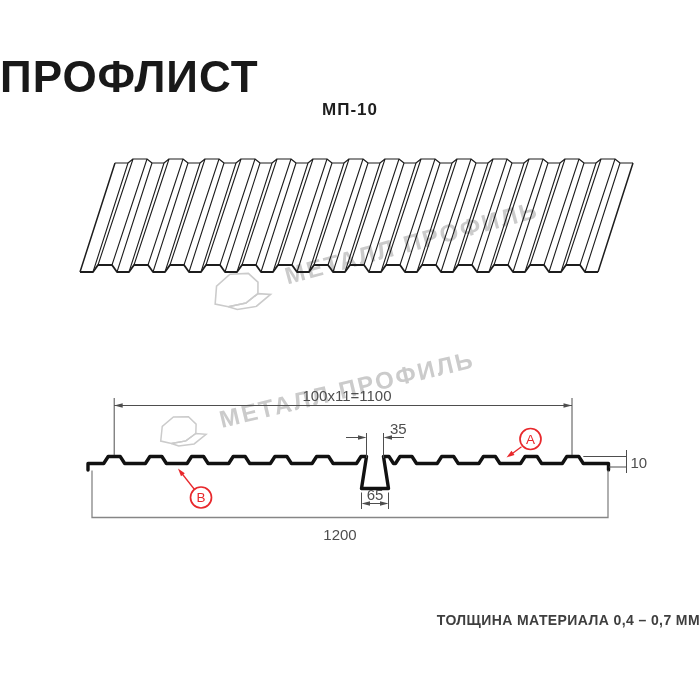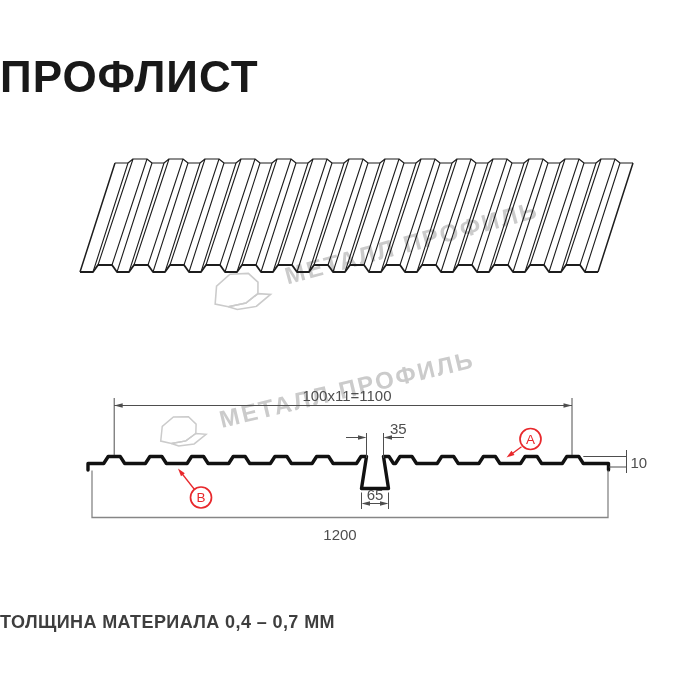--- a/index.html
+++ b/index.html
@@ -2,37 +2,38 @@
 <html><head>
 <meta charset="utf-8">
 <style>
   html,body{margin:0;padding:0;background:#ffffff;}
   .page{position:relative;width:700px;height:700px;background:#fff;overflow:hidden;
         font-family:"Liberation Sans", sans-serif;}
   .title{position:absolute;top:52px;left:0;width:700px;text-align:left;
          font-size:44px;font-weight:800;letter-spacing:1px;color:#191919;}
   .subtitle{position:absolute;top:100px;left:0;width:700px;text-align:center;
          font-size:17px;font-weight:700;letter-spacing:1px;color:#1e1e1e;}
-  .footer{position:absolute;top:612px;left:0;width:700px;text-align:left;
-         font-size:18px;font-weight:700;letter-spacing:0.4px;color:#3e3e3e;}
+  .footer{position:absolute;top:612px;left:0;width:700px;text-align:right;
+         font-size:14px;font-weight:700;letter-spacing:0.4px;color:#3e3e3e;}
   .wm{position:absolute;display:flex;align-items:center;gap:7px;color:#cbcbcb;
       font-weight:700;font-size:24px;letter-spacing:2.2px;white-space:nowrap;z-index:1;}
   .wm svg{flex:0 0 auto;}
   #wm1{left:204px;top:266px;transform:rotate(-15deg);transform-origin:40px 22px;}
   #wm2{left:152px;top:406px;transform:rotate(-13.5deg);transform-origin:31px 23px;}
   #art{position:absolute;left:0;top:0;z-index:2;}
   text.dim{font-family:"Liberation Sans",sans-serif;font-size:15px;fill:#4e4e4e;}
   text.redtx{font-family:"Liberation Sans",sans-serif;font-size:13.5px;fill:#e8282c;}
 </style>
 </head>
 <body>
 
 <div class="page">
 
   <div class="title">ПРОФЛИСТ</div>
+  <div class="subtitle">МП-10</div>
 
   <div class="wm" id="wm1">
     <svg width="76" height="44" viewBox="0 0 76 44">
       <path d="M8,30 L14,13 L30,5 L48,9 L55,20 L52,31 L38,37 L20,36 Z" fill="none" stroke="#cbcbcb" stroke-width="1.6"></path>
       <path d="M20,36 L38,37 L52,31 L64,35 L47,43 L28,41 Z" fill="none" stroke="#cbcbcb" stroke-width="1.6"></path>
     </svg>
     <span>МЕТАЛЛ ПРОФИЛЬ</span>
   </div>
 
   <div class="wm" id="wm2">

